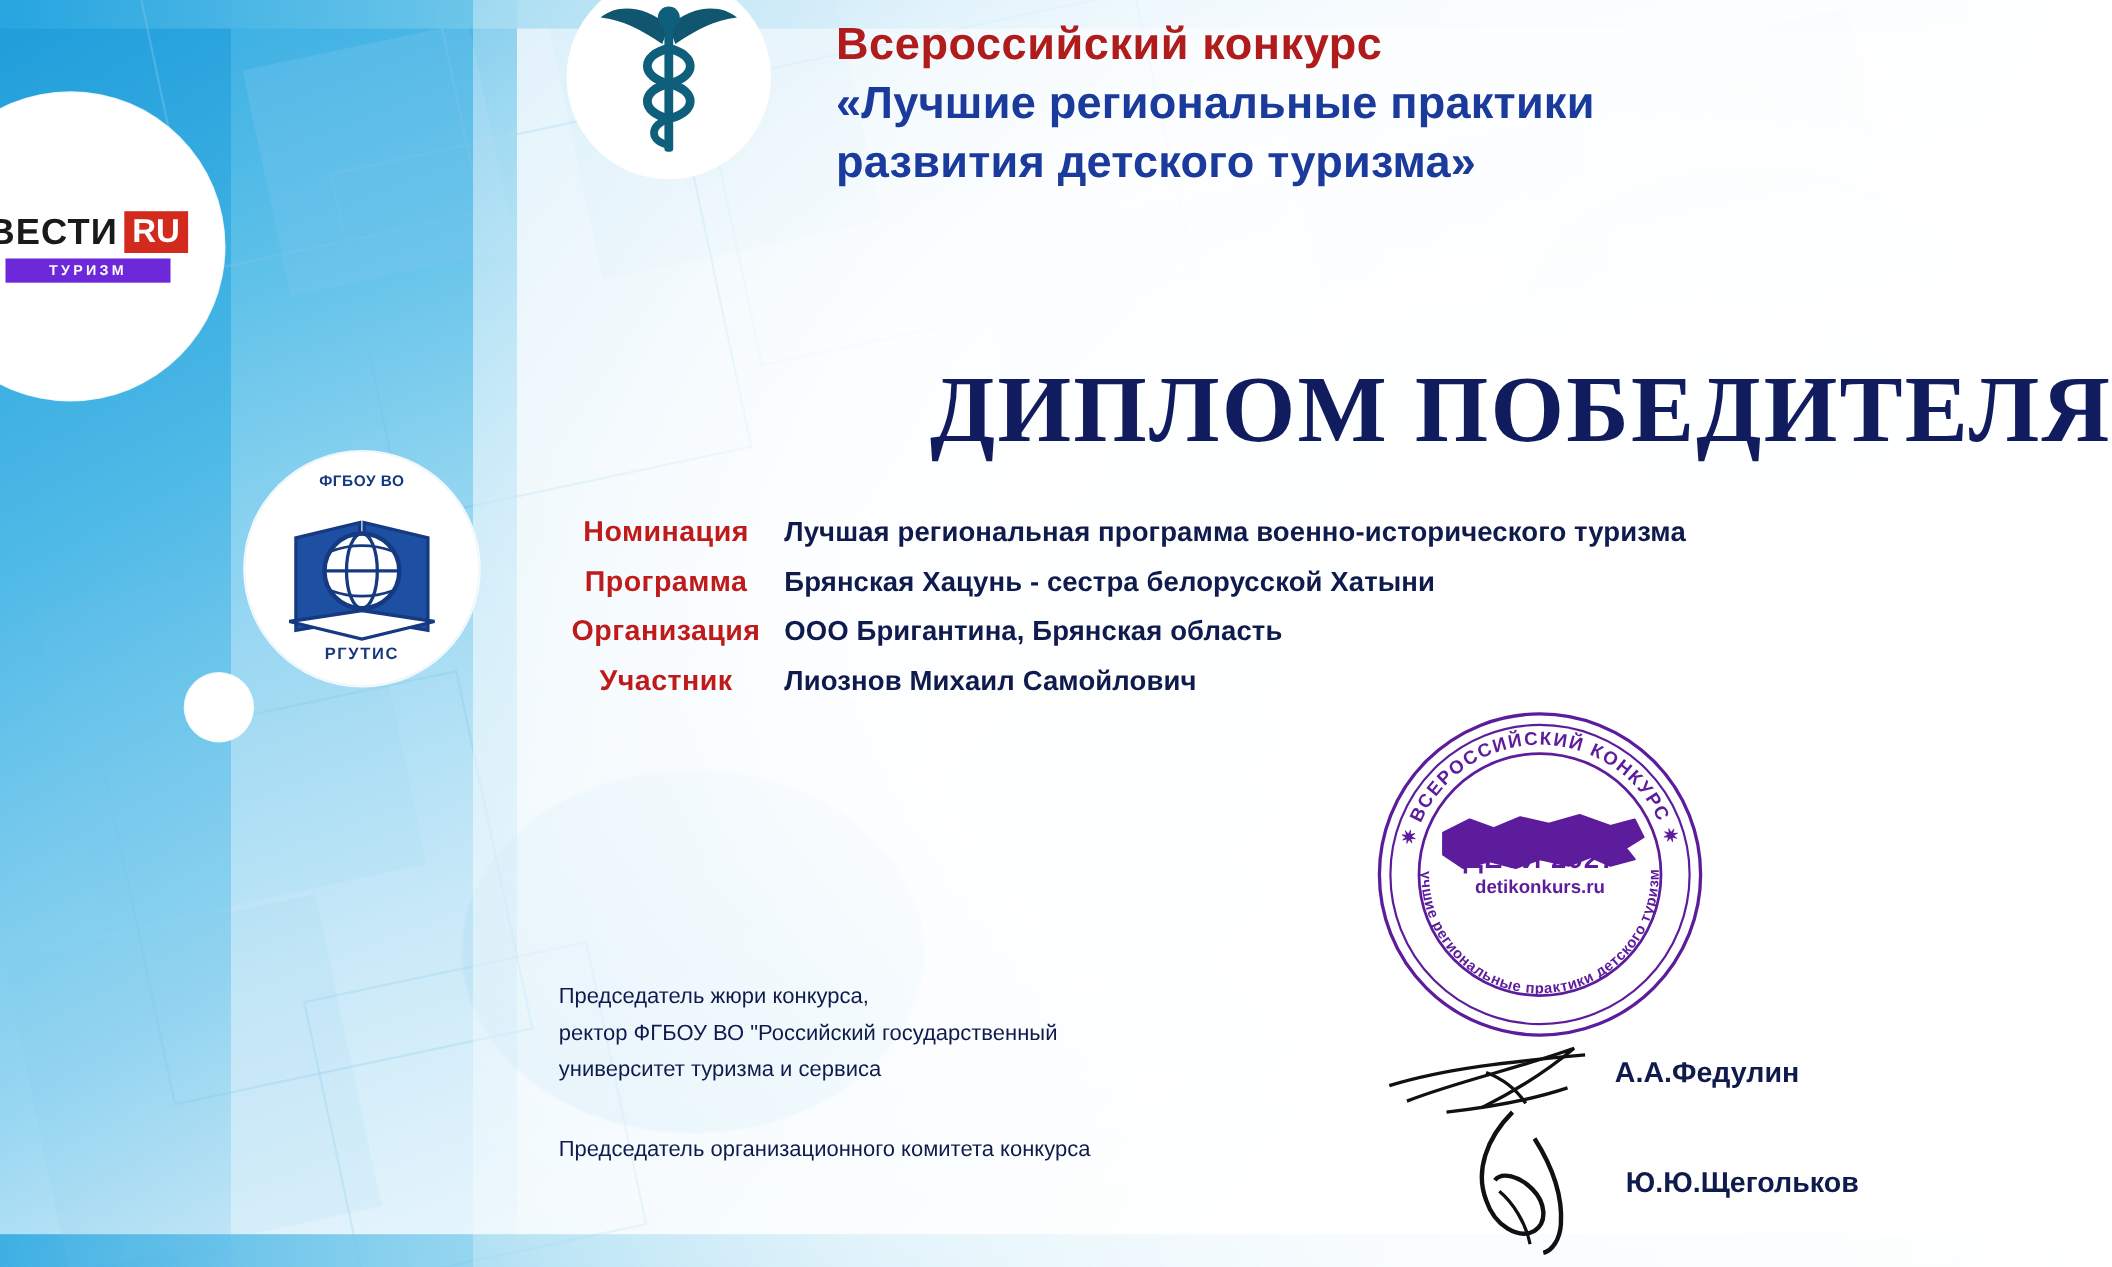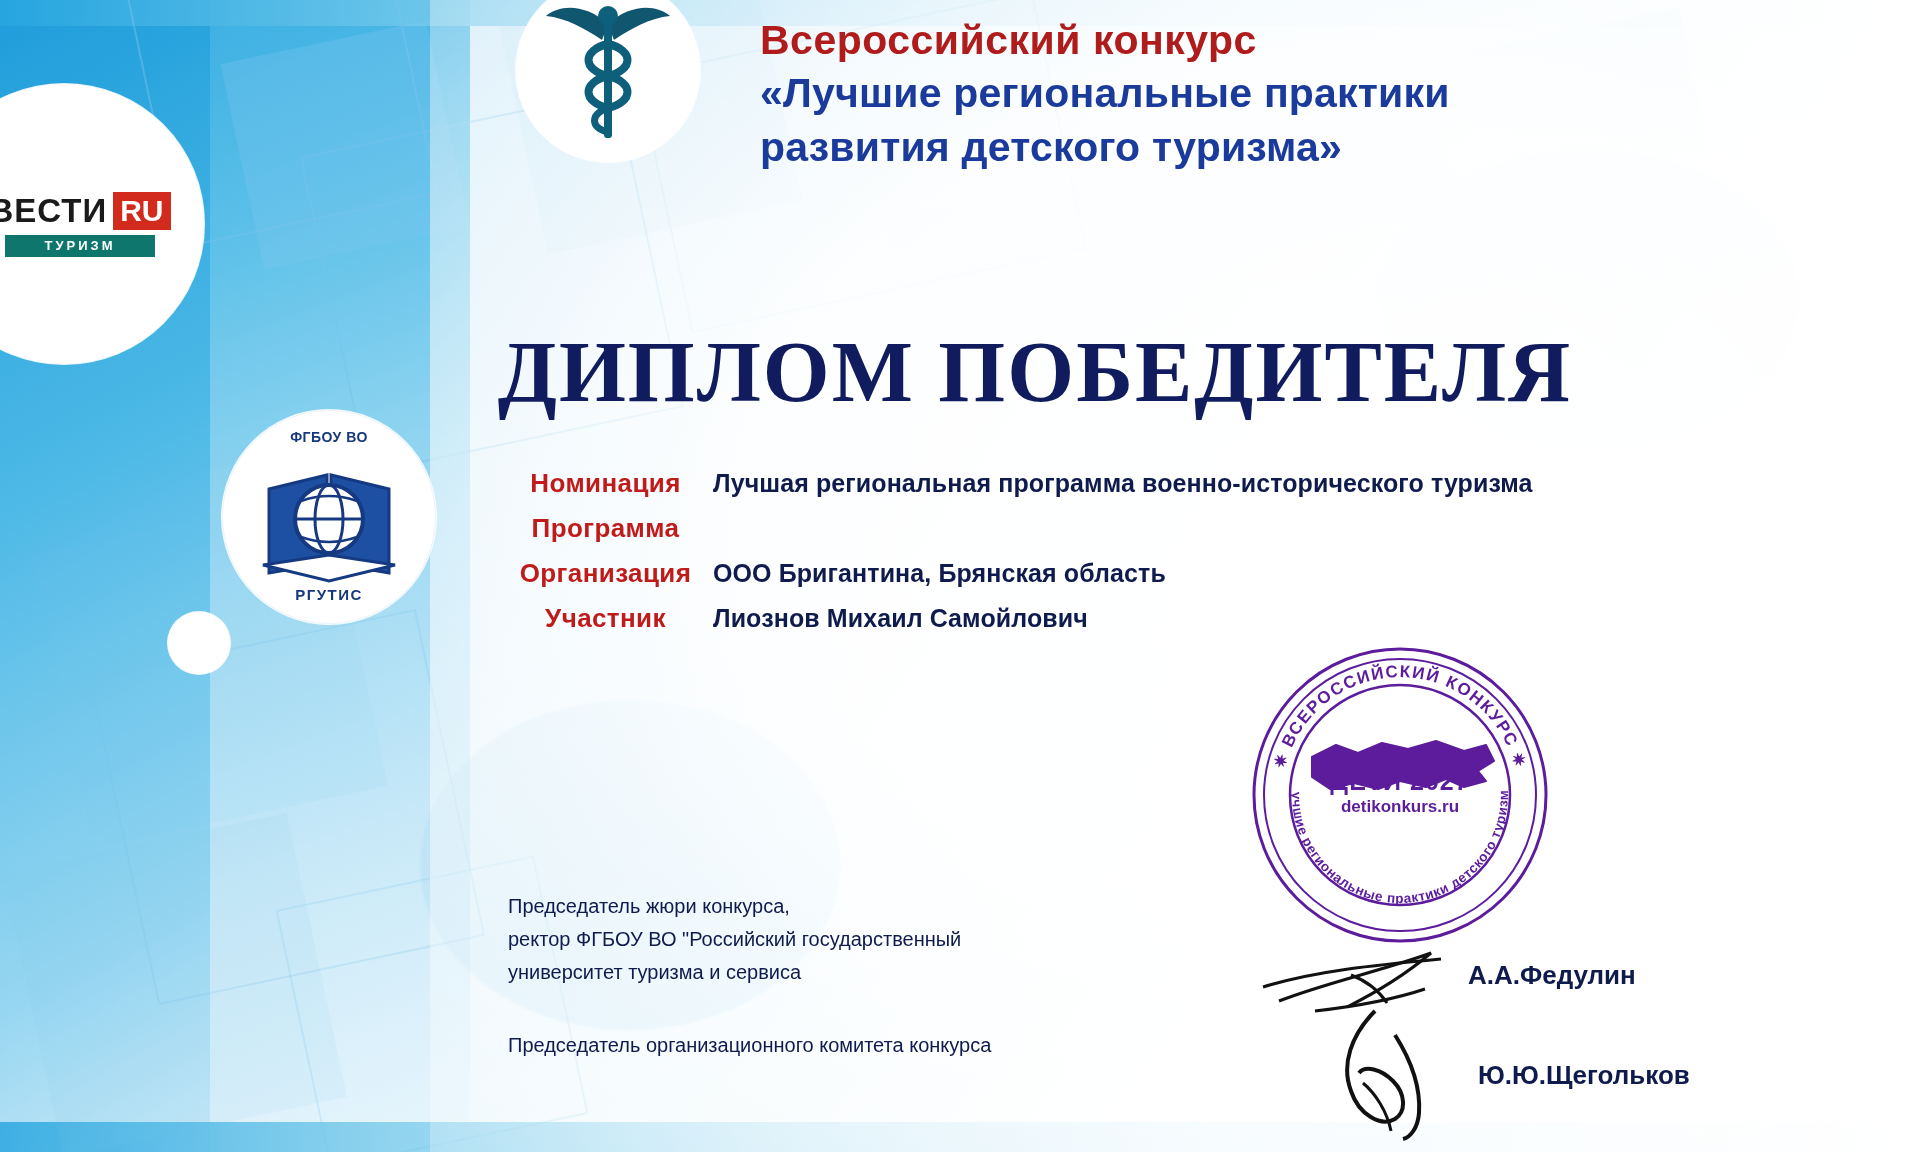--- a/index.html
+++ b/index.html
@@ -119,21 +119,21 @@
     background: #d32a1e;
     color: #ffffff;
     font-weight: bold;
     font-size: 30px;
     line-height: 38px;
     padding: 0 7px;
     margin-left: 6px;
   }
   .vesti-sub {
     margin-top: 5px;
-    background: #0f766e;
+    background: #6d28d9;
     color: #ffffff;
     font-size: 13px;
     font-weight: bold;
     letter-spacing: 3px;
     padding: 3px 0 4px 0;
     width: 150px;
     margin-left: auto;
     margin-right: auto;
   }
 
@@ -205,21 +205,21 @@
     line-height: 54px;
     letter-spacing: 0.2px;
   }
 
   
   #diploma-title {
     position: absolute;
     left: 0;
     top: 322px;
     width: 1920px;
-    text-align: center;
+    text-align: right;
     padding-left: 150px;
     box-sizing: border-box;
     font-family: "Liberation Serif", serif;
     font-weight: bold;
     font-size: 86px;
     letter-spacing: 2px;
     color: #101c5e;
   }
 
   
@@ -397,20 +397,21 @@
 
   <div id="diploma-title">ДИПЛОМ ПОБЕДИТЕЛЯ</div>
 
   <div id="fields">
     <div class="field-row">
       <div class="field-label">Номинация</div>
       <div class="field-value">Лучшая региональная программа военно-исторического туризма</div>
     </div>
     <div class="field-row">
       <div class="field-label">Программа</div>
+      <div class="field-value">Брянская Хацунь - сестра белорусской Хатыни</div>
     </div>
     <div class="field-row">
       <div class="field-label">Организация</div>
       <div class="field-value">ООО Бригантина, Брянская область</div>
     </div>
     <div class="field-row">
       <div class="field-label">Участник</div>
       <div class="field-value">Лиознов Михаил Самойлович</div>
     </div>
   </div>

